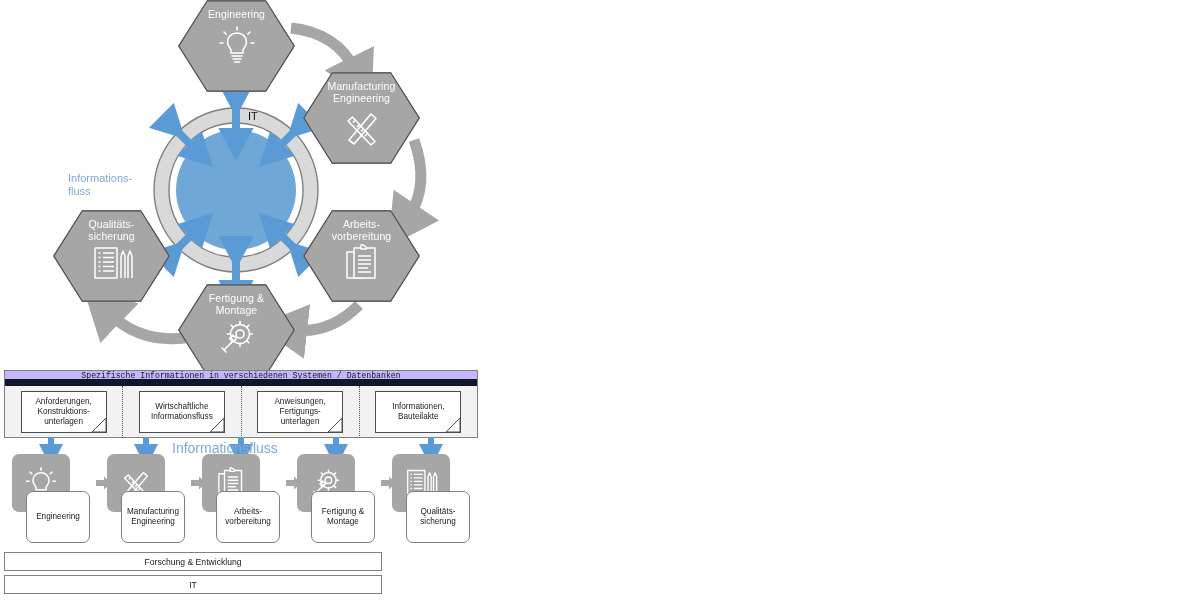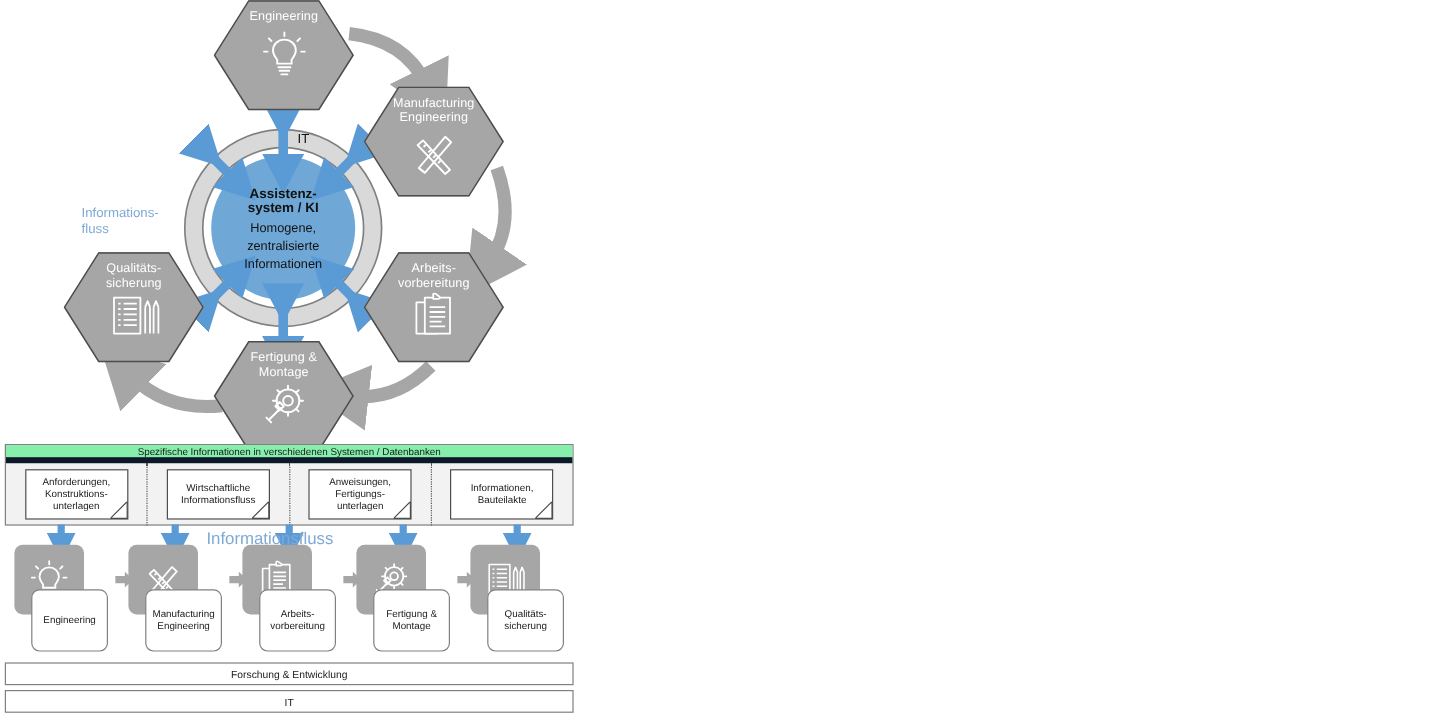--- a/index.html
+++ b/index.html
@@ -46,23 +46,23 @@
   }
 
   
   #lower { position: absolute; left: 4px; top: 370px; width: 474px; height: 226px; }
 
   .sys-panel {
     position: absolute; left: 0; top: 0; width: 474px; height: 68px;
     border: 1px solid #808080; background: #f2f2f2;
   }
   .sys-head {
-    height: 15px; border-bottom: 5px solid #0f172a;
+    height: 15px; border-bottom: 7px solid #0f172a;
     display: flex; align-items: center; justify-content: center;
-    font-size: 8.2px; color: #1a1a1a; background: #86efac;
+    font-size: 8.2px; color: #1a1a1a; background: #c4b5fd; font-family: Liberation Mono, monospace;
   }
   .sys-cols { display: flex; height: 52px; }
   .sys-col {
     flex: 1; position: relative; display: flex;
     align-items: center; justify-content: center;
     border-right: 1px dotted #555;
   }
   .sys-col:last-child { border-right: none; }
   .doc {
     position: relative; width: 86px; height: 42px; background: #ffffff;
@@ -88,21 +88,21 @@
   .proc-label {
     position: absolute; left: 14px; top: 37px; width: 64px; height: 52px;
     background: #ffffff; border: 1px solid #808080; border-radius: 7px;
     display: flex; align-items: center; justify-content: center;
     text-align: center; font-size: 8.2px; line-height: 9.8px; color: #1a1a1a;
     padding: 0 2px;
   }
   .proc-arrow { position: absolute; top: 22px; left: 84px; }
 
   .band {
-    position: absolute; left: 0; width: 474px; height: 19px;
+    position: absolute; left: 0; width: 378px; height: 19px;
     border: 1px solid #808080; background: #ffffff;
     display: flex; align-items: center; justify-content: center;
     font-size: 8.6px; color: #1a1a1a;
   }
   #band-fue { top: 182px; }
   #band-it  { top: 205px; }
 </style>
 </head>
 <body>
 
@@ -122,27 +122,20 @@
       <path d="M185,338 Q140,343 110,314" fill="none" stroke="#a6a6a6" stroke-width="11" marker-end="url(#gm)"></path>
     </svg>
 
     <svg class="ring-svg" width="500" height="368">
       <circle cx="236" cy="190" r="82" fill="#d9d9d9" stroke="#808080" stroke-width="1.4"></circle>
       <circle cx="236" cy="190" r="67" fill="#ffffff" stroke="#808080" stroke-width="1.4"></circle>
       <circle cx="236" cy="190" r="60" fill="#6fa8d6" stroke="none"></circle>
     </svg>
     <div class="it-label" style="left:248px;top:110px;">IT</div>
 
-    <div class="core-text" style="left:176px;top:145px;width:120px;height:92px;">
-      <div class="core-title">Assistenz-</div>
-      <div class="core-title">system / KI</div>
-      <div class="core-sub">Homogene,</div>
-      <div class="core-sub">zentralisierte</div>
-      <div class="core-sub">Informationen</div>
-    </div>
 
     <svg width="500" height="368" style="position:absolute;left:0;top:0;">
       <defs>
         <marker id="bm" markerWidth="4.4" markerHeight="4.4" refX="1" refY="2.2" orient="auto">
           <path d="M0,0 L4.2,2.2 L0,4.4 Z" fill="#5b9bd5"></path>
         </marker>
       </defs>
       <g stroke="#5b9bd5" stroke-width="8" marker-start="url(#bm)" marker-end="url(#bm)" fill="none">
         <line x1="236" y1="92" x2="236" y2="136"></line>
         <line x1="236" y1="244" x2="236" y2="288"></line>

